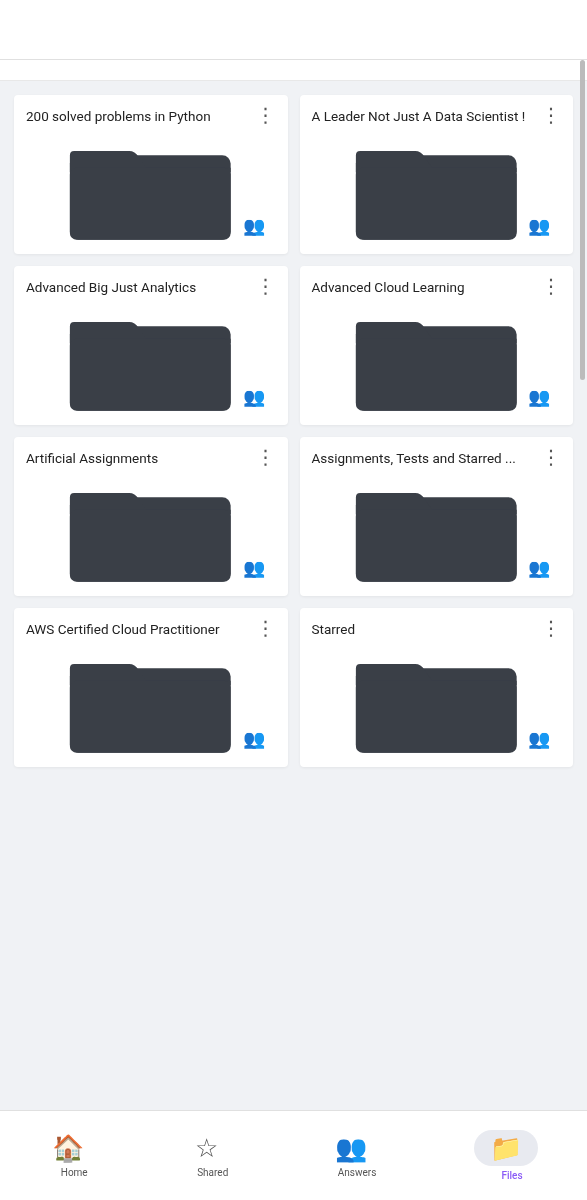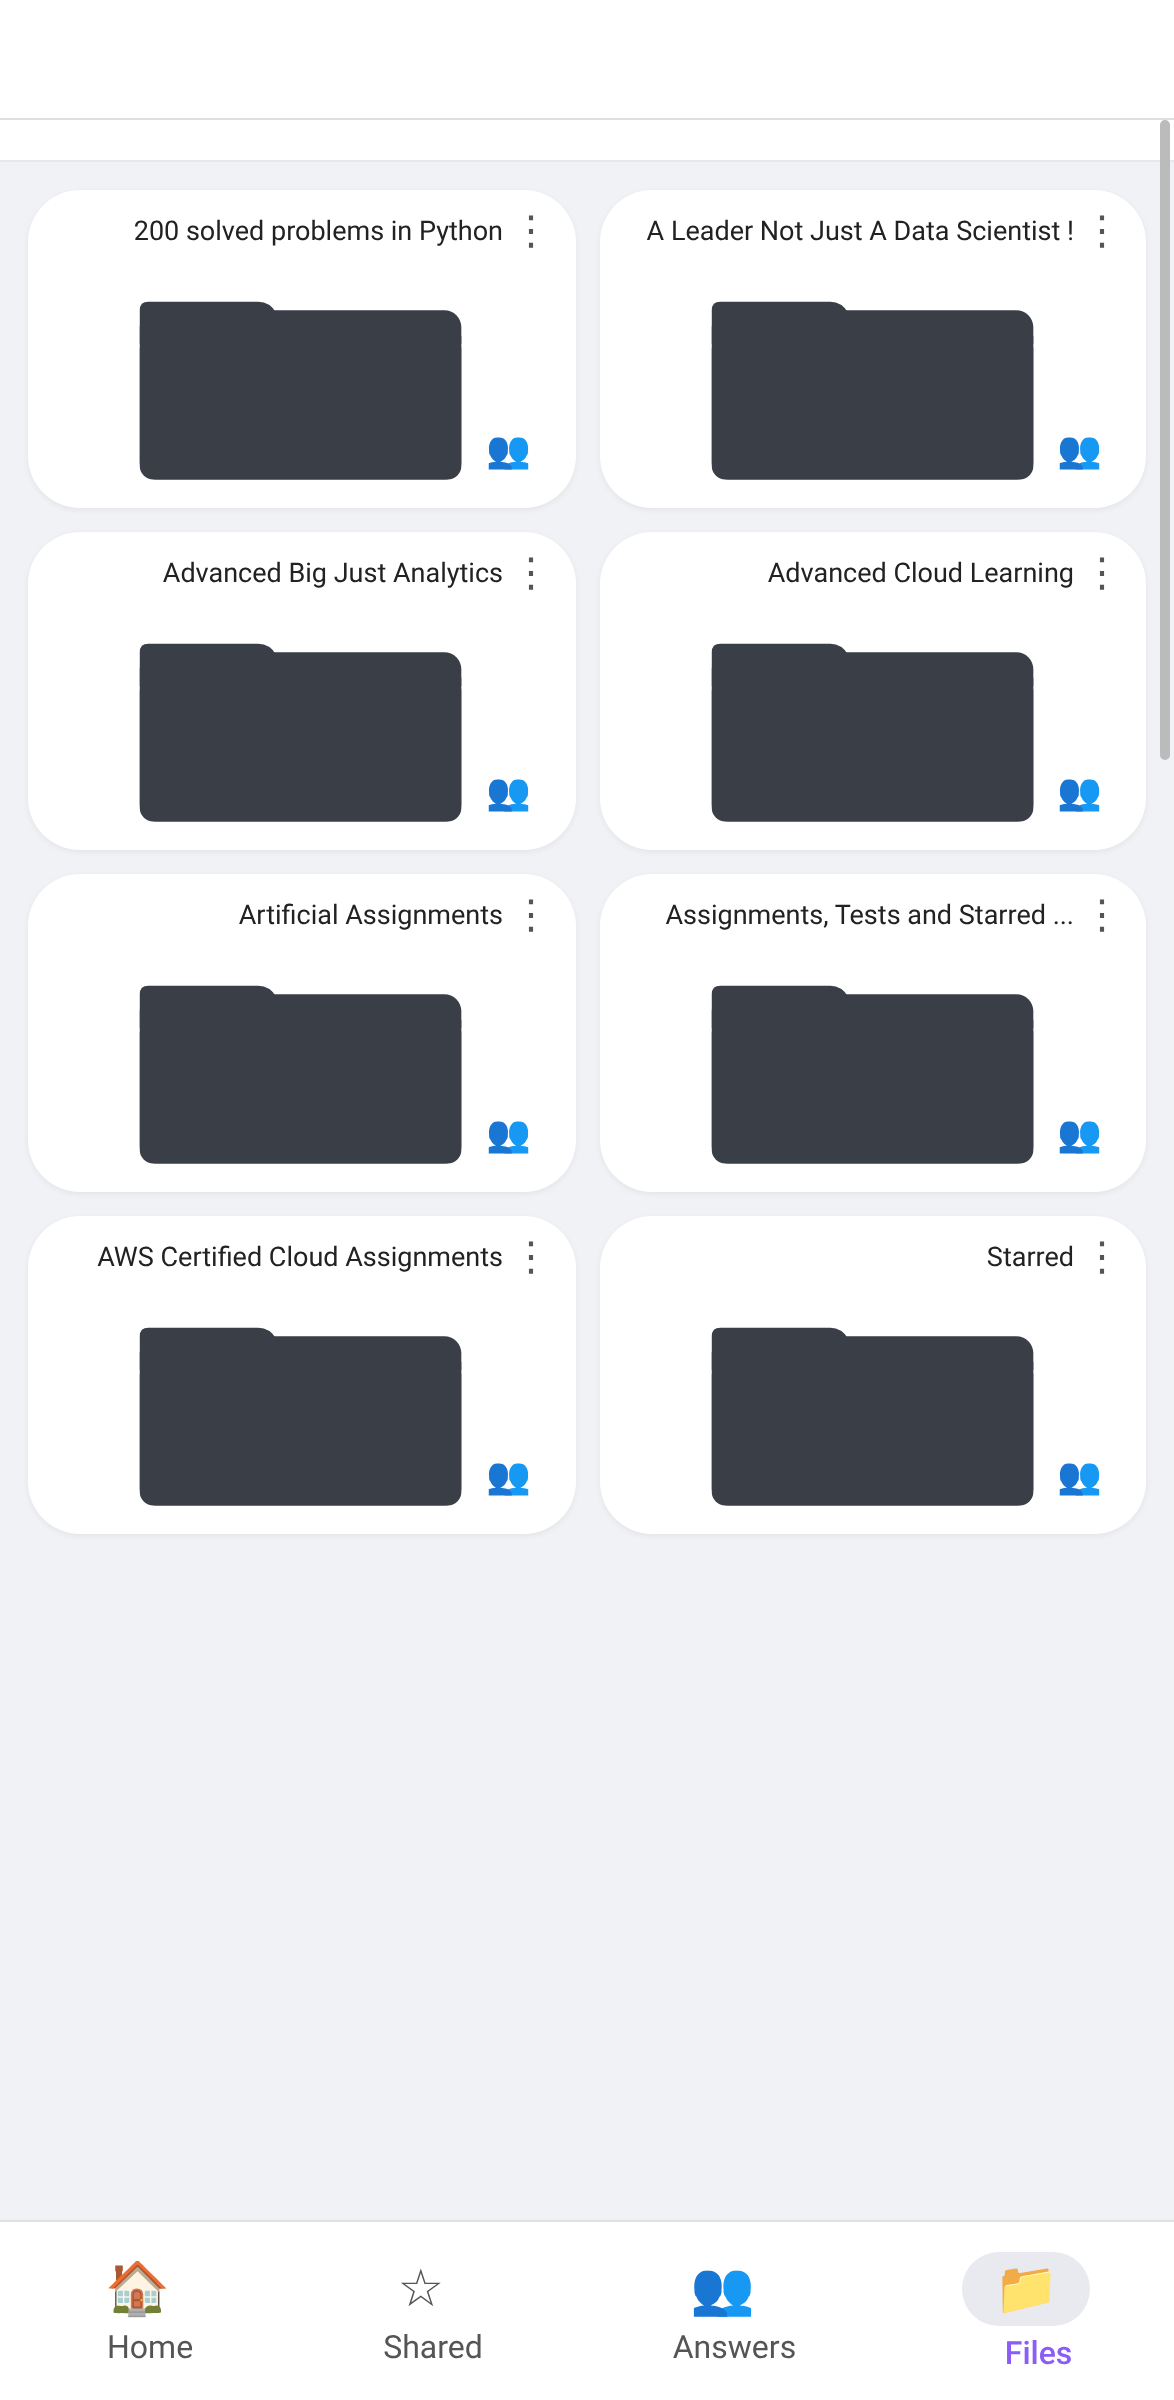--- a/index.html
+++ b/index.html
@@ -90,26 +90,25 @@
       display: grid;
       grid-template-columns: 1fr 1fr;
       gap: 12px;
       padding: 14px 14px 100px 14px;
       background: #f0f2f5;
     }
 
     
     .folder-card {
       background: #ffffff;
-      border-radius: 26px;
+      border-radius: 4px;
       padding: 12px 12px 10px 12px;
       display: flex;
       flex-direction: column;
       box-shadow: 0 1px 3px rgba(0,0,0,0.06);
-      text-align: right;
     }
     .folder-card-header {
       display: flex;
       align-items: flex-start;
       justify-content: space-between;
       margin-bottom: 8px;
     }
     .folder-name {
       font-size: 13.5px;
       color: #222;
@@ -167,21 +166,21 @@
       padding: 6px 20px;
     }
     .nav-icon {
       font-size: 26px;
       color: #555;
     }
     .nav-item.active .nav-icon {
       color: #1a1a2e;
     }
     .nav-label {
-      font-size: 16px;
+      font-size: 10px;
       color: #555;
       padding-left: 12px;
     }
     .nav-item.active .nav-label {
       color: #8b5cf6;
       font-weight: 500;
     }
     .active-pill {
       background: #e8eaf0;
       border-radius: 20px;
@@ -293,21 +292,21 @@
       <svg class="folder-svg" viewBox="0 0 200 130" xmlns="http://www.w3.org/2000/svg">
         <rect x="5" y="25" width="190" height="100" rx="10" ry="10" fill="#3a3f47"></rect>
         <path d="M5,45 L5,25 Q5,20 10,20 L75,20 Q82,20 86,27 L95,40 L195,40 Q195,40 195,45 Z" fill="#3a3f47"></path>
         <rect x="5" y="40" width="190" height="85" rx="8" ry="8" fill="#3a3f47"></rect>
       </svg>
       <span class="shared-badge">👥</span>
     </div>
   </div>
     <div class="folder-card">
     <div class="folder-card-header">
-      <span class="folder-name">AWS  Certified Cloud Assignments</span>
+      <span class="folder-name">AWS  Certified Cloud Practitioner</span>
       <span class="folder-more">⋮</span>
     </div>
     <div class="folder-icon-wrap">
       <svg class="folder-svg" viewBox="0 0 200 130" xmlns="http://www.w3.org/2000/svg">
         <rect x="5" y="25" width="190" height="100" rx="10" ry="10" fill="#3a3f47"></rect>
         <path d="M5,45 L5,25 Q5,20 10,20 L75,20 Q82,20 86,27 L95,40 L195,40 Q195,40 195,45 Z" fill="#3a3f47"></path>
         <rect x="5" y="40" width="190" height="85" rx="8" ry="8" fill="#3a3f47"></rect>
       </svg>
       <span class="shared-badge">👥</span>
     </div>

